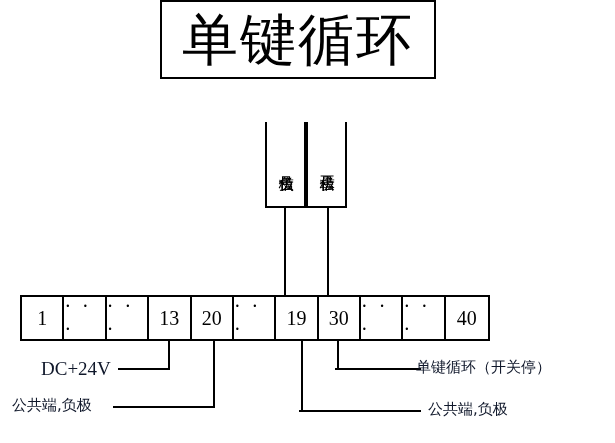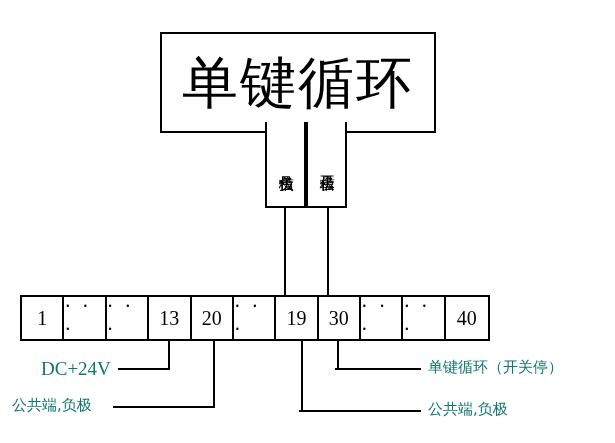--- a/index.html
+++ b/index.html
@@ -31,30 +31,30 @@
     border-top: 2px solid #000000;
   }
   .vline {
     position: absolute;
     width: 0;
     border-left: 2px solid #000000;
   }
   .cap {
     position: absolute;
     white-space: nowrap;
-    color: #0f766e;
+    color: #0f172a;
     text-align: right;
   }
 
   
   #title-box {
     left: 160px;
-    top: 32px;
+    top: 0;
     width: 276px;
-    height: 101px;
+    height: 79px;
     display: flex;
     align-items: center;
     justify-content: center;
     text-align: center;
   }
   #title-text {
     font-family: "DejaVu Serif", "Liberation Serif", serif;
     font-size: 56px;
     line-height: 1;
     letter-spacing: 2px;
@@ -166,17 +166,17 @@
   <div class="vline" style="left:301px; top:341px; height:70px;"></div>
   <div class="hline" style="left:299px; top:410px; width:122px;"></div>
 
   <div class="vline" style="left:337px; top:341px; height:28px;"></div>
   <div class="hline" style="left:335px; top:368px; width:86px;"></div>
 
   <span class="cap cap-latin" style="left:41px; top:358px;">DC+24V</span>
 
   <span class="cap cap-cjk" style="left:12px; top:396px;">公共端,负极</span>
 
-  <span class="cap cap-cjk" style="left:428px; top:358px;font-family:Liberation Mono, monospace;">单键循环（开关停）</span>
+  <span class="cap cap-cjk" style="left:416px; top:358px;font-family:Liberation Mono, monospace;">单键循环（开关停）</span>
 
   <span class="cap cap-cjk" style="left:428px; top:400px;">公共端,负极</span>
 
 </div>
 
 </body></html>

